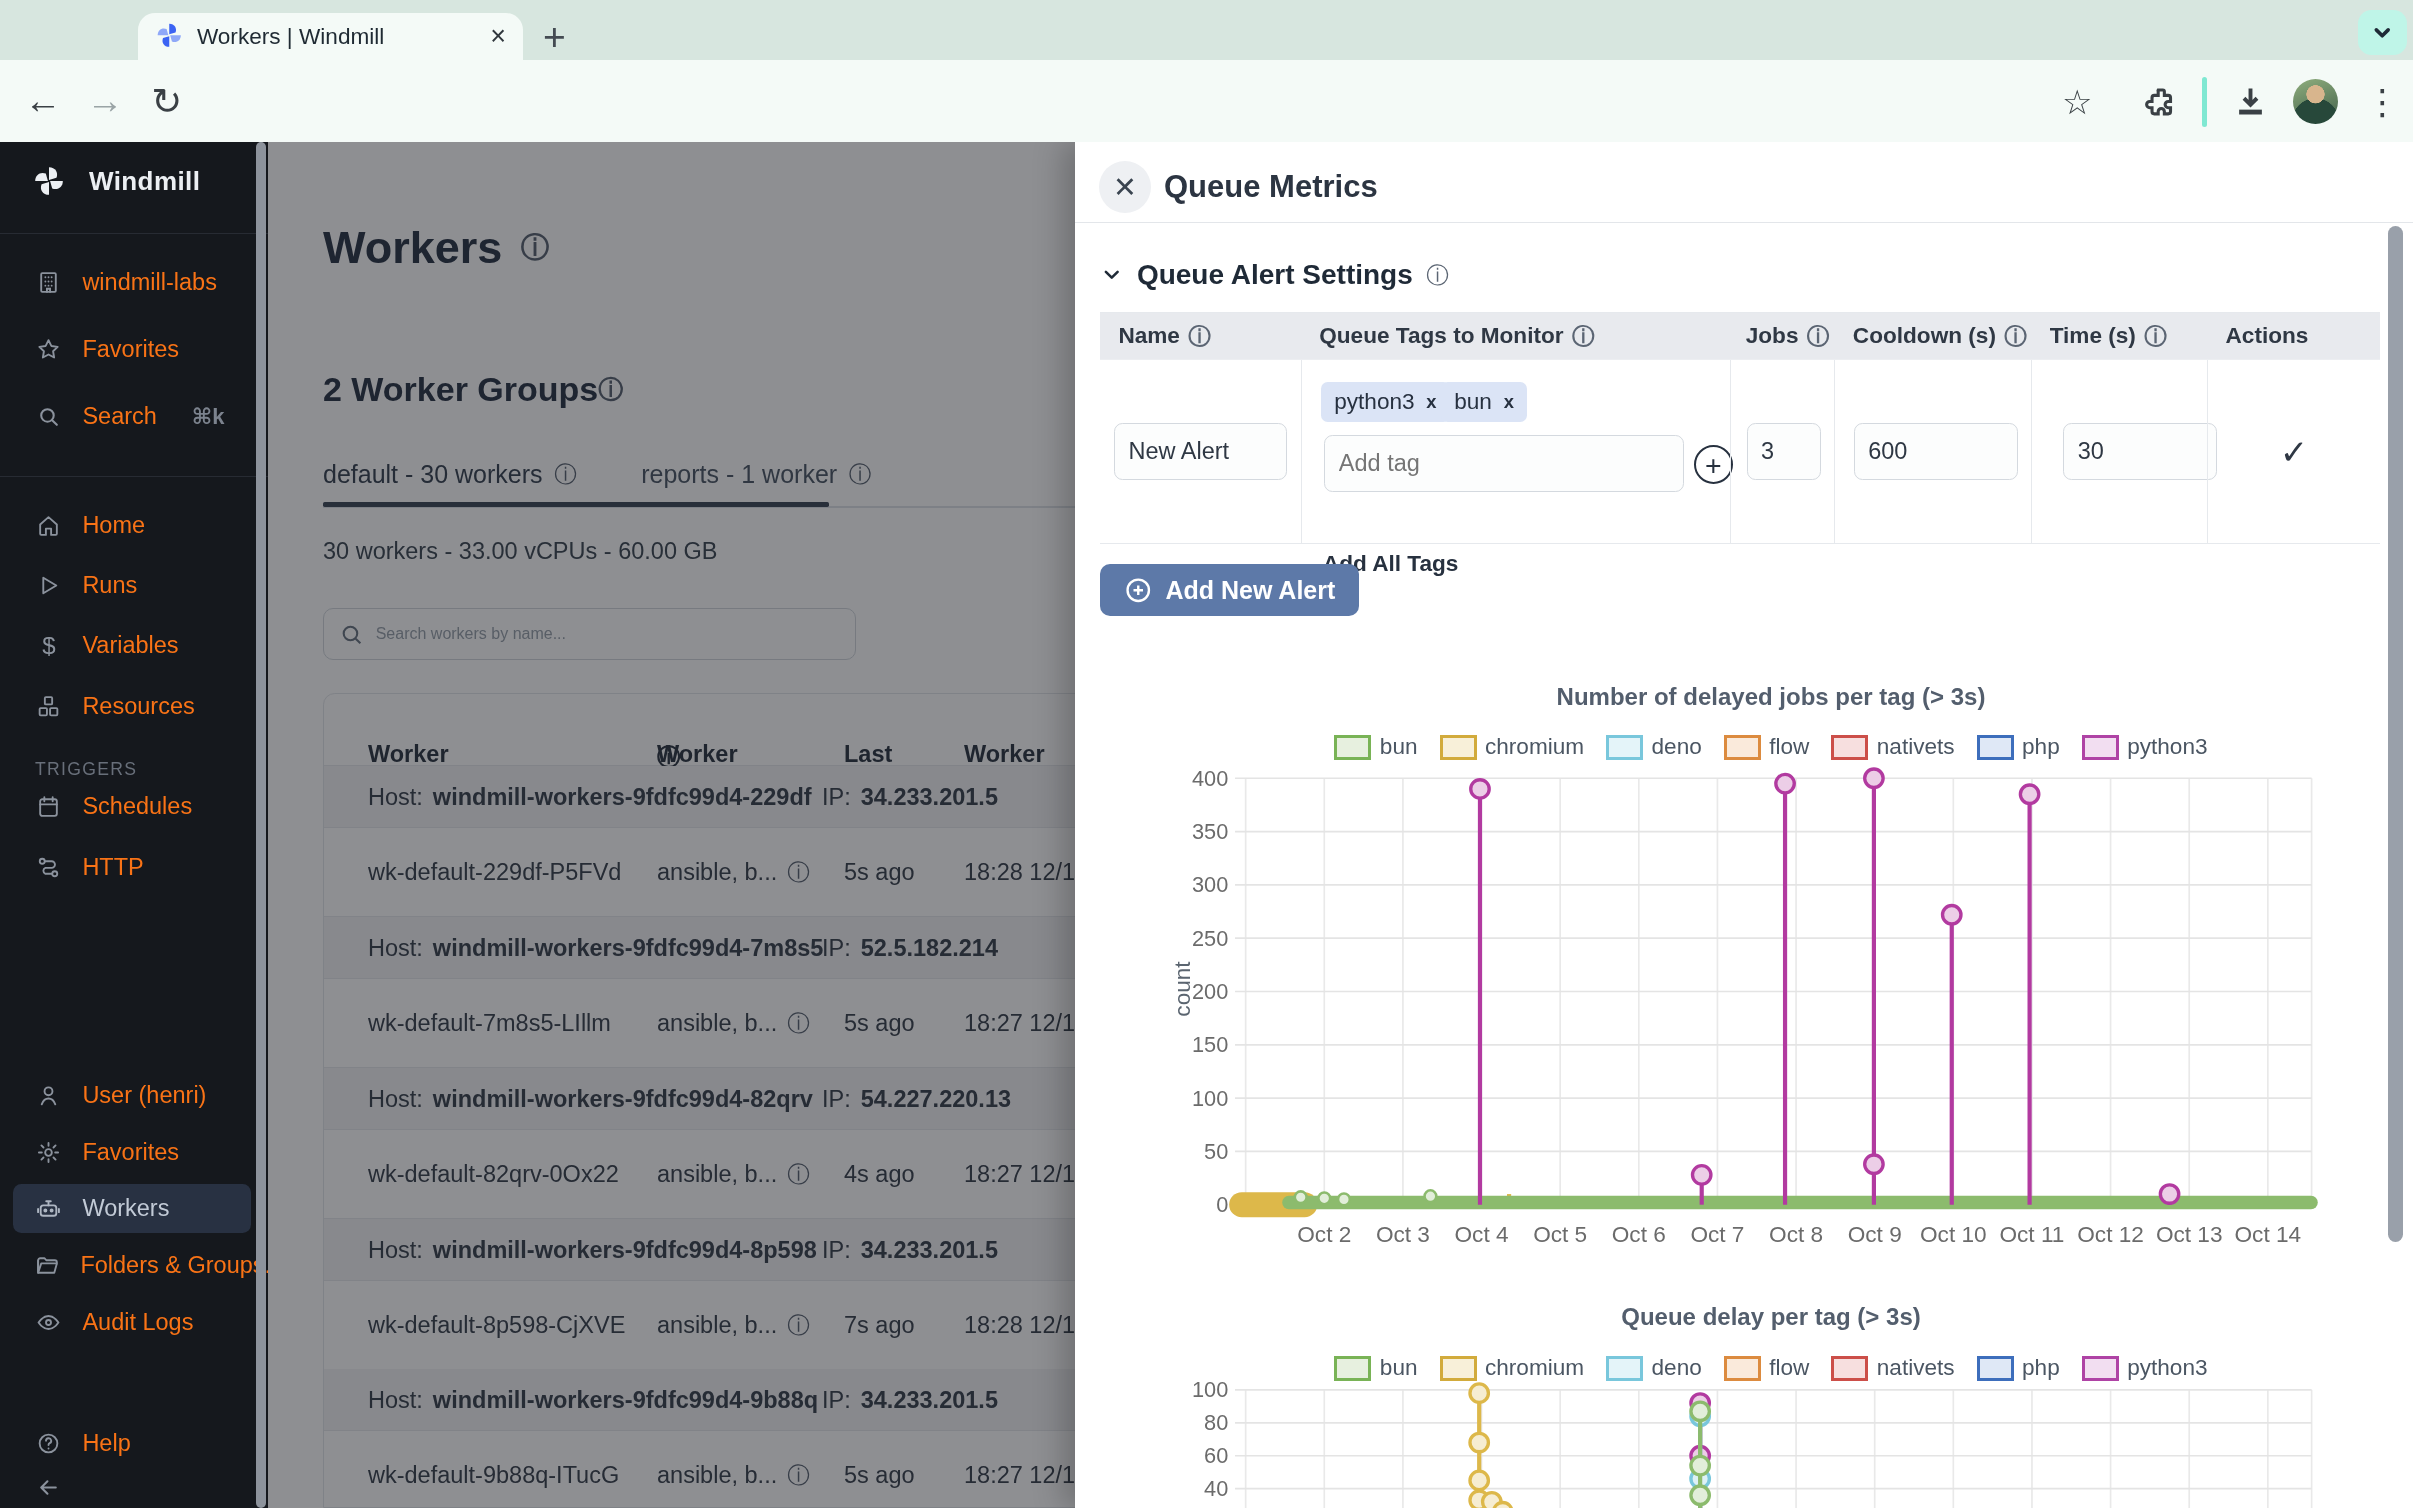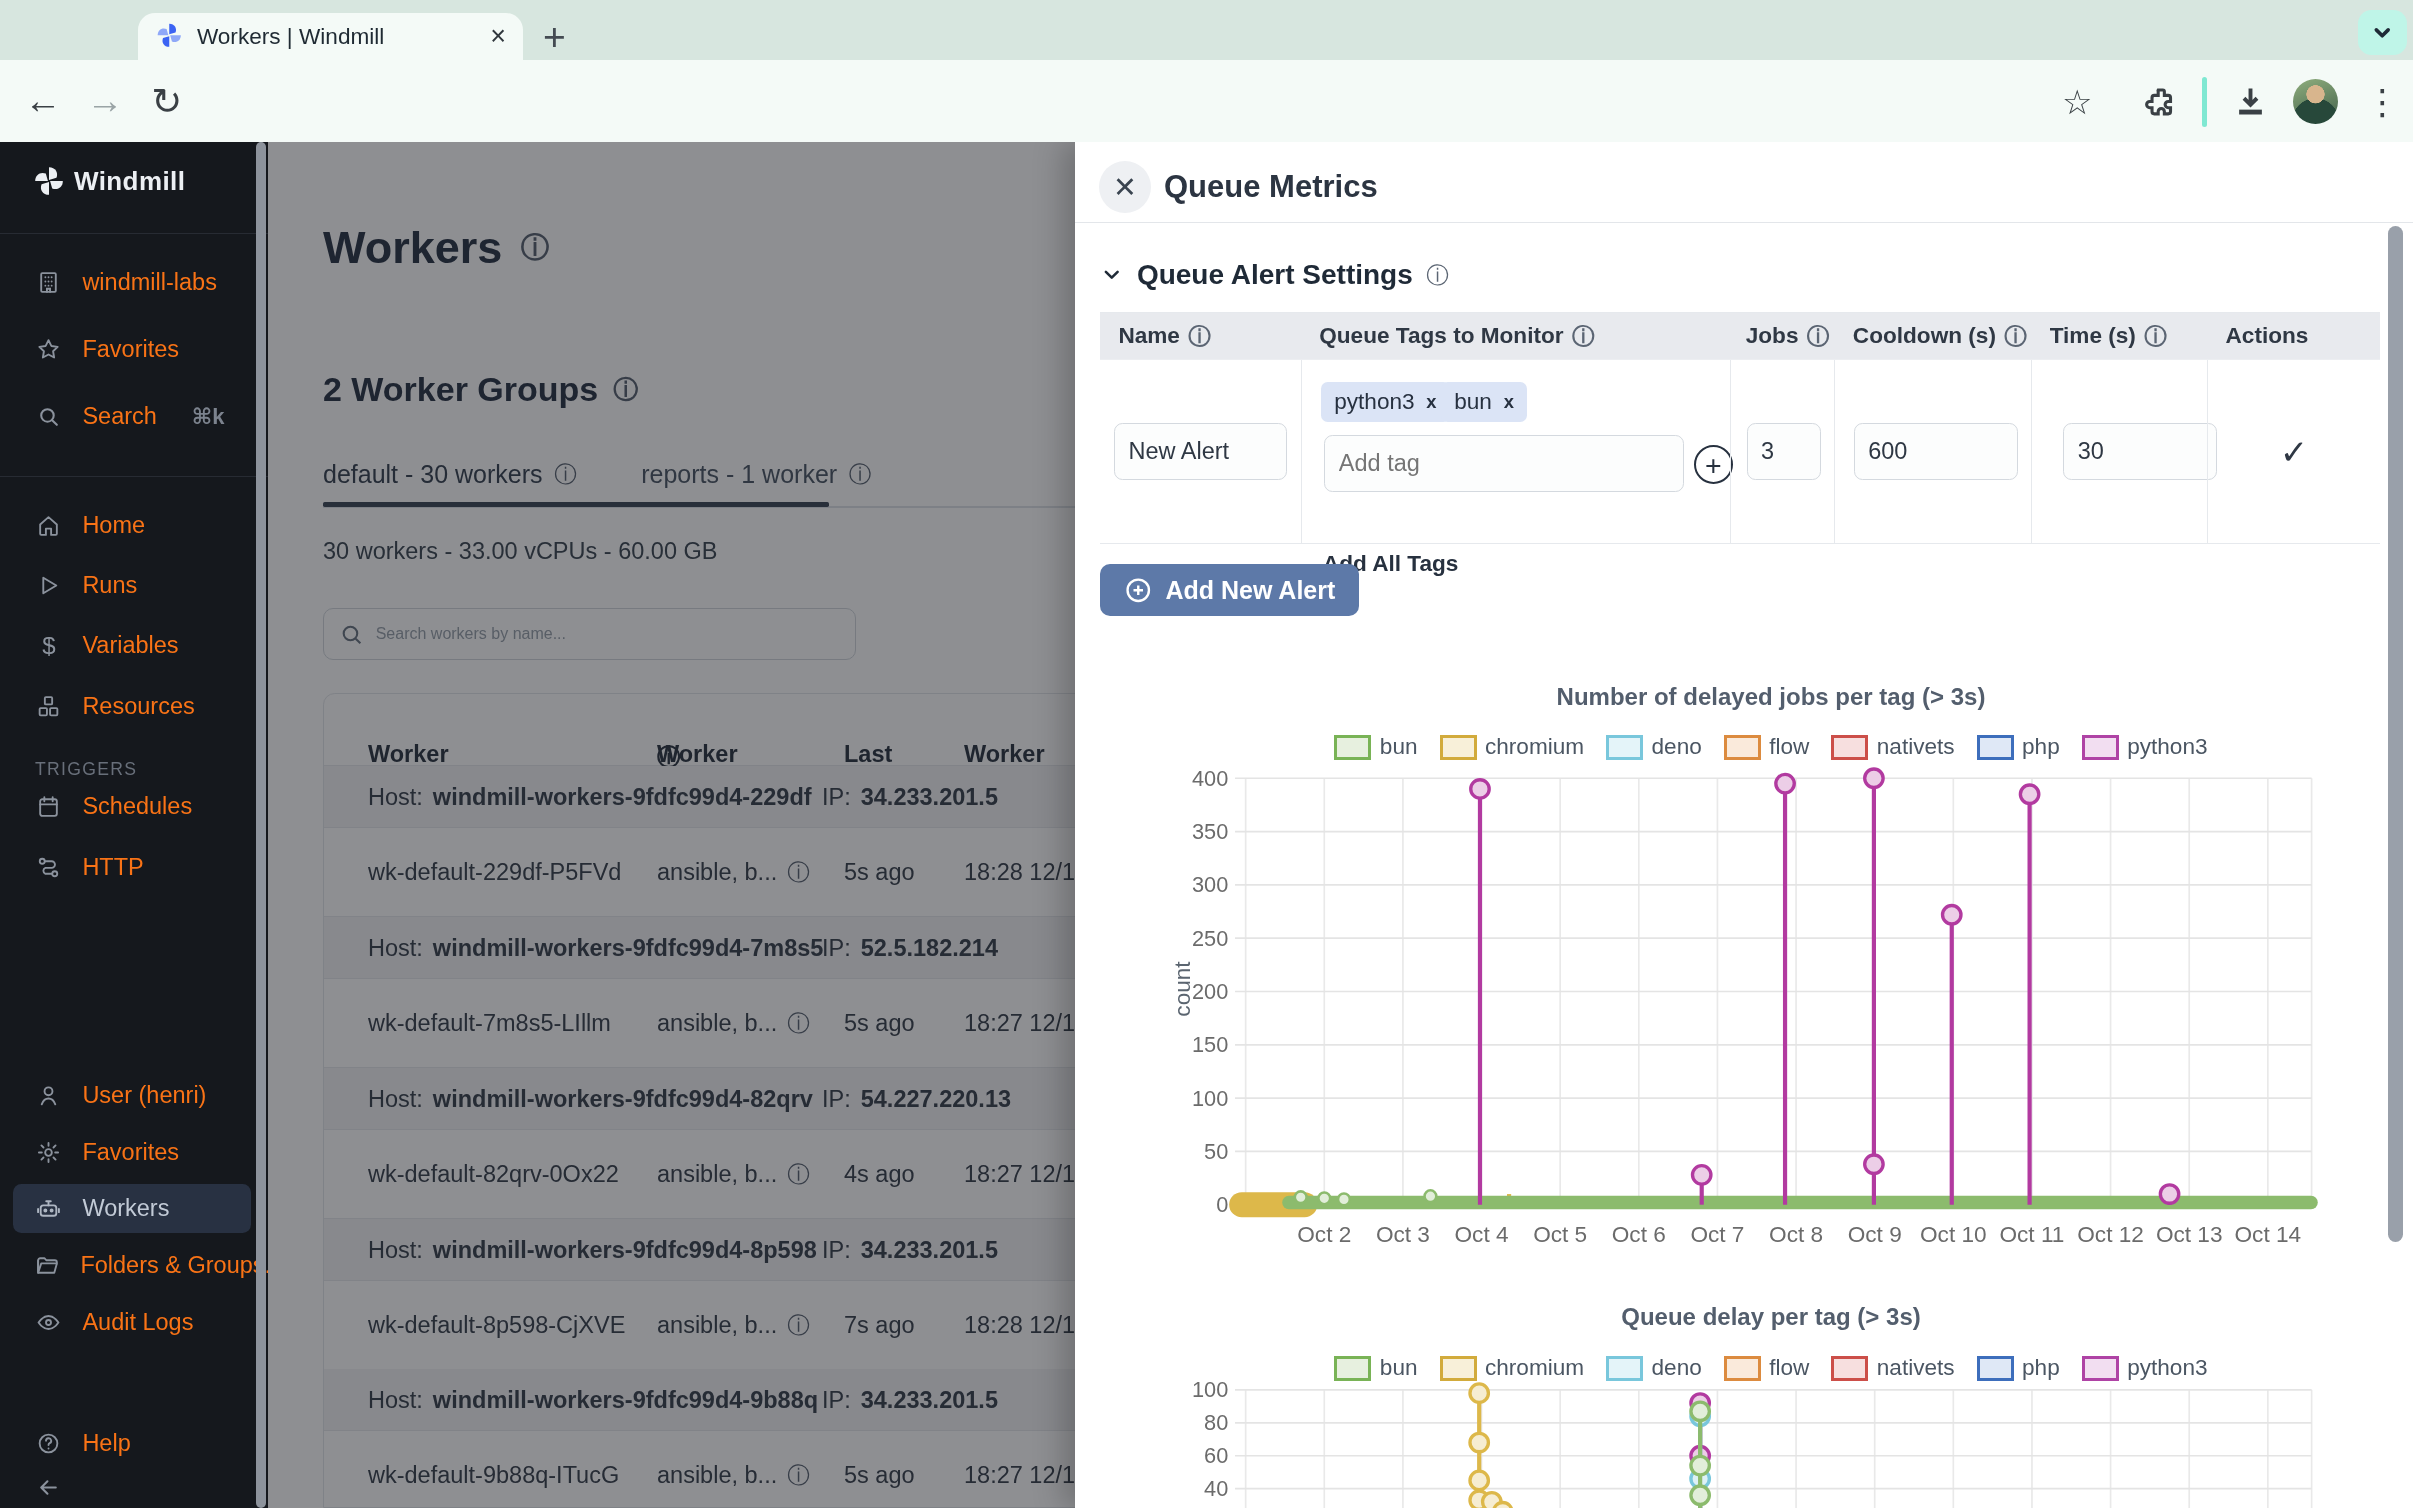--- a/index.html
+++ b/index.html
@@ -23,36 +23,36 @@
   .tb-right { position:absolute; top:74px; height:55px; display:flex; align-items:center; }
   .teal-div { width:5px; height:50px; background:#7fe8d2; border-radius:2.5px; }
   .avatar { width:45px; height:45px; border-radius:50%;
     background: radial-gradient(circle at 50% 34%, #d8b58d 0 24%, rgba(0,0,0,0) 25%),
                 radial-gradient(circle at 50% 95%, #27483a 0 48%, rgba(0,0,0,0) 49%),
                 linear-gradient(160deg,#8fae7d,#3f5d49); }
   .kebab { font-size:35px; color:#3a4045; }
 
   
   .sidebar { position:absolute; left:0; top:142px; width:268px; bottom:0; background:#15181d; z-index:4; overflow:hidden; }
-  .logo-row { position:absolute; left:32px; top:22px; display:flex; align-items:center; gap:8px; }
+  .logo-row { position:absolute; left:32px; top:22px; display:flex; align-items:center; gap:23px; }
   .logo-text { color:#eceff3; font-size:26px; font-weight:bold; letter-spacing:0.4px; }
   .sdiv { position:absolute; left:0; right:0; height:0.8px; background:#272b33; }
   .srow { position:absolute; left:13.4px; right:17px; height:49px; display:flex; align-items:center; gap:20px; padding-left:22px; border-radius:8.4px; }
   .srow .lbl { color:#f97316; font-size:23.5px; white-space:nowrap; }
   .srow.active { background:#283142; }
   .srow.active .lbl { color:#c2cad6; }
   .srow .shortcut { color:#7c838e; font-size:22px; font-weight:bold; margin-left:15px; }
   .s-section { position:absolute; left:35px; color:#686f7a; font-size:17.6px; letter-spacing:1.3px; }
   .sb-scroll { position:absolute; left:256px; top:0; width:10px; height:1366px; background:#8d939c; border-radius:5px; }
   .gicon { width:27px; display:inline-flex; justify-content:center; color:#8b929d; font-size:24px; }
 
   
   .main { position:absolute; left:268px; top:142px; right:0; bottom:0; background:#fff; z-index:1; }
   .pg-title { position:absolute; left:55px; top:80px; font-size:45px; font-weight:bold; color:#2d3748; display:flex; gap:18.4px; align-items:center; }
-  .grp-title { position:absolute; left:55px; top:228px; font-size:34px; font-weight:bold; color:#2d3748; display:flex; gap:15px; align-items:center; }
+  .grp-title { position:absolute; left:55px; top:228px; font-size:34px; font-weight:bold; color:#2d3748; display:flex; align-items:center; }
   .tabs-row { position:absolute; left:55px; top:317px; display:flex; gap:46px; font-size:25px; color:#3a4554; }
   .mtab { display:flex; gap:11.7px; align-items:center; padding:0 18.4px 18.4px 0; }
   .mtab.inactive { color:#4e5a68; }
   .tab-underline-full { position:absolute; left:55px; right:0; top:364px; height:1.7px; background:#dfe3e8; }
   .tab-underline { position:absolute; left:55px; top:360px; width:506px; height:5px; background:#3f4a5a; border-radius:1.7px; }
   .summary { position:absolute; left:55px; top:396px; font-size:23.5px; color:#3f4a55; }
   .search-box { position:absolute; left:55px; top:466px; width:533px; height:52px; border:1.7px solid #d3d8de; border-radius:10px; display:flex; align-items:center; padding:0 15px; gap:11.7px; background:#fff; }
   .search-box .ph { color:#9aa3ad; font-size:16px; }
   .wtable { position:absolute; left:55px; top:551px; right:0; bottom:0; border:0.8px solid #e3e6ea; border-radius:11.7px 0 0 0; background:#fff; overflow:hidden; }
   .wth { position:absolute; top:0; left:0; right:0; height:72px; border-bottom:0.8px solid #e6e9ed; }

